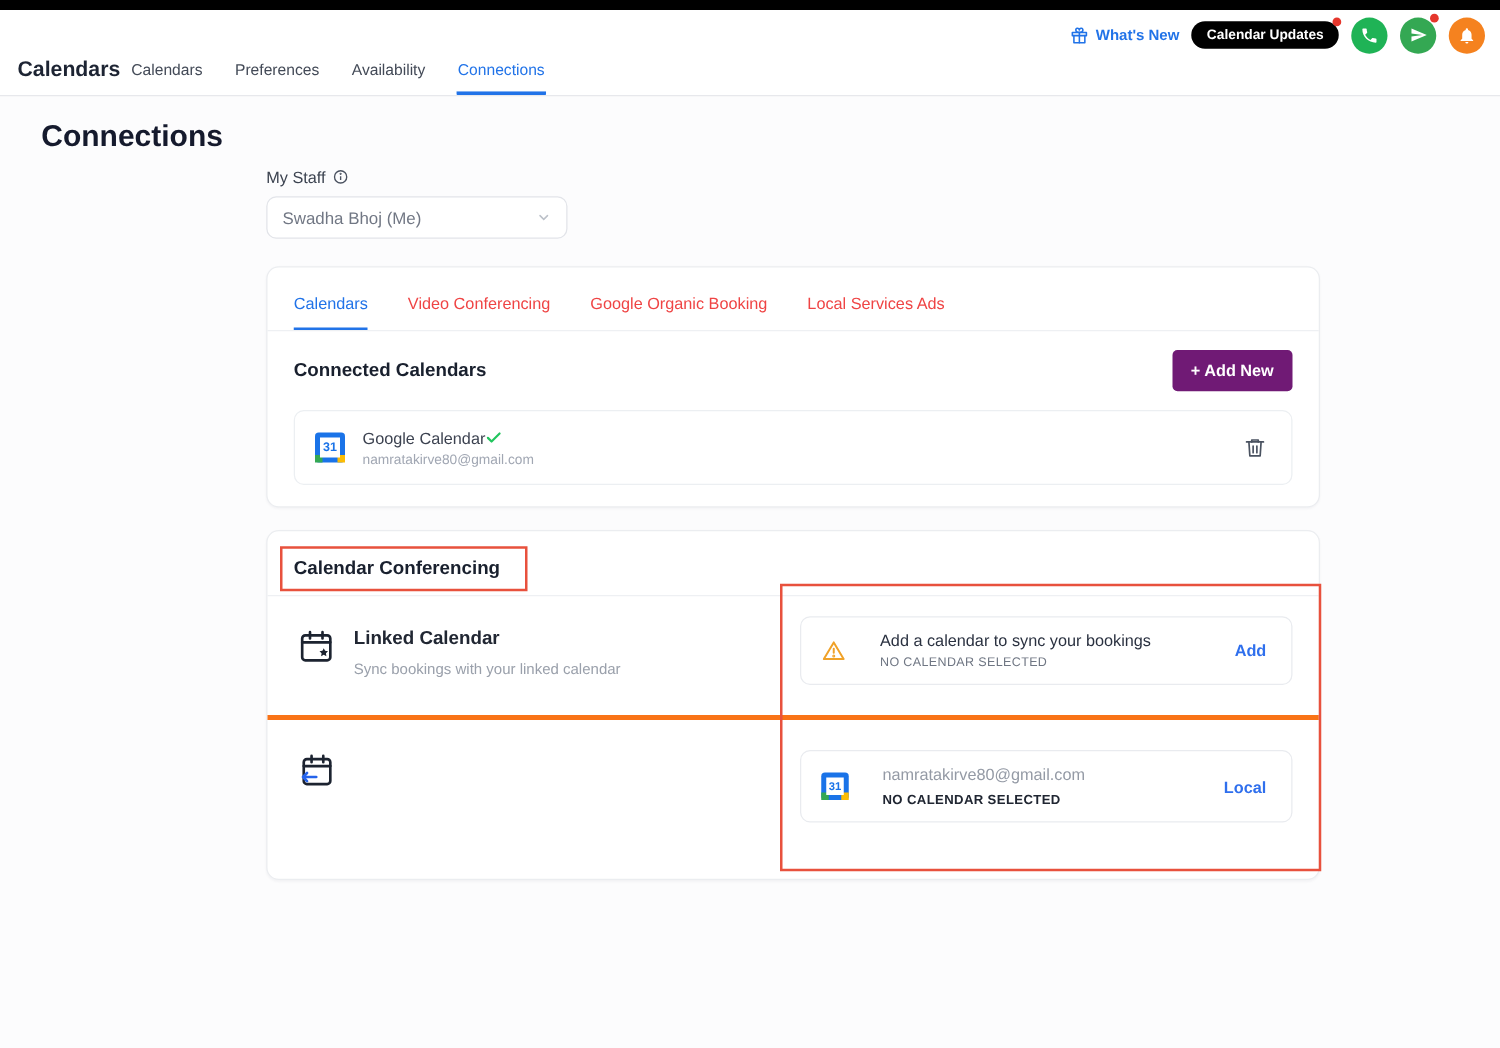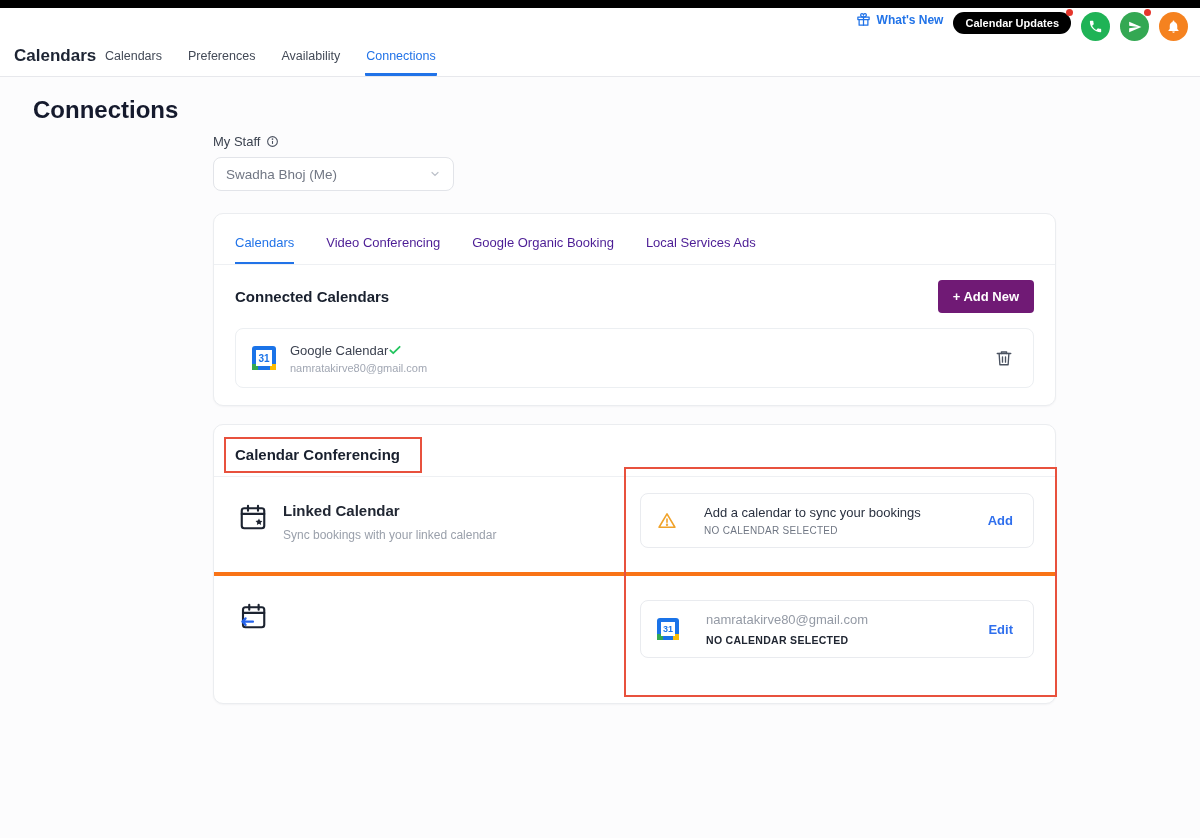--- a/index.html
+++ b/index.html
@@ -16,21 +16,21 @@
 
   
   .header-band {
     position:absolute; top:8px; left:0; width:100%; height:69px;
     background:#fff; border-bottom:1px solid #e7e8ec;
   }
 
   
   .top-right {
     position:absolute; top:4px; right:12px; height:32px;
-    display:flex; align-items:flex-start; gap:10px;
+    display:flex; align-items:center; gap:10px;
   }
   .whats-new { display:flex; align-items:center; gap:6px; cursor:pointer; }
   .whats-new span { font-size:12px; font-weight:700; color:#2173e8; }
   .pill {
     position:relative;
     background:#000000; color:#fff; font-size:11px; font-weight:600;
     padding:5px 12px; border-radius:13px; cursor:pointer; white-space:nowrap;
   }
   .red-dot {
     position:absolute; top:-3px; right:-2px; width:7px; height:7px;
@@ -69,21 +69,21 @@
   .card {
     background:#fff; border:1px solid #ebedf0; border-radius:10px;
     box-shadow:0 1px 2px rgba(16,24,40,.04);
   }
   .card1 { margin-top:22px; }
 
   .card-tabs {
     display:flex; gap:32px; padding:0 21px; border-bottom:1px solid #eef0f3;
     height:51px; align-items:flex-end;
   }
-  .card-tab { font-size:13px; color:#4c1d95; padding-bottom:14px; cursor:pointer; }
+  .card-tab { font-size:13px; color:#ef4444; padding-bottom:14px; cursor:pointer; }
   .card-tab.active { color:#2173e8; border-bottom:2px solid #2173e8; padding-bottom:12px; }
 
   .cc-row { display:flex; justify-content:space-between; align-items:center; padding:15px 21px 12px; }
   .cc-title { font-size:15px; font-weight:700; color:#19202e; }
   .btn-primary {
     background:#701a75; color:#fff; border:none; border-radius:4px;
     font-size:13px; font-weight:600; padding:9px 15px; cursor:pointer;
     font-family:"Liberation Sans", sans-serif;
   }
 
@@ -336,21 +336,21 @@
             <div class="bg"></div>
               <div class="bl"></div>
               <div class="br"></div>
             <div class="inner">31</div>
           </div>
           <div>
             <div class="mc-email">namratakirve80@gmail.com</div>
             <div class="mc-status dark">NO CALENDAR SELECTED</div>
           </div>
           <div class="spacer"></div>
-          <button class="link-action">Edit</button>
+          <button class="link-action">Local</button>
         </div>
       </div>
     </div>
 
     <div class="annot-rect"></div>
   </div>
 
 </div>
 
 </body></html>

